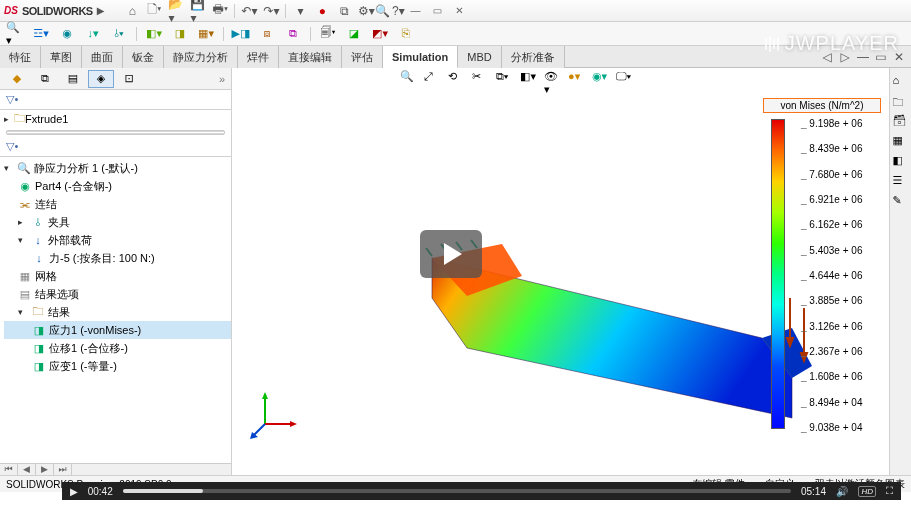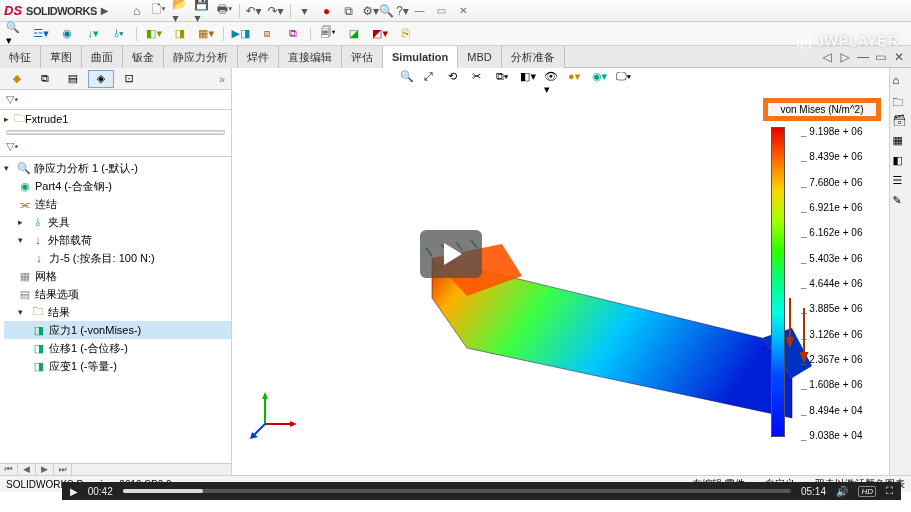--- a/index.html
+++ b/index.html
@@ -1,18 +1,18 @@
 <!DOCTYPE html>
 <html><head>
 <meta charset="utf-8">
 <style>
 * { box-sizing: border-box; margin: 0; padding: 0; font-family: "Microsoft YaHei", Arial, sans-serif; }
 body { width: 911px; height: 512px; background: #fff; overflow: hidden; position: relative; font-size: 11px; }
 .titlebar { height: 22px; background: linear-gradient(#fdfdfd,#f0f0f0); border-bottom: 1px solid #d0d0d0; display: flex; align-items: center; padding: 0 4px; }
-.logo { color: #d4002a; font-weight: bold; font-style: italic; font-size: 13px; margin-right: 4px; }
+.logo { color: #d4002a; font-weight: bold; font-style: italic; font-size: 10px; margin-right: 4px; }
 .logo-text { font-weight: bold; font-size: 11px; color: #333; letter-spacing: -0.5px; }
 .play-tri { margin-left: 4px; font-size: 10px; color: #555; }
 .title-icons { display: flex; gap: 6px; margin-left: 20px; align-items: center; }
 .ticon { width: 16px; height: 16px; display: inline-flex; align-items: center; justify-content: center; font-size: 12px; color: #555; }
 .sep { width: 1px; height: 14px; background: #ccc; }
 .doc-title { flex: 1; text-align: center; font-size: 11px; color: #333; }
 .win-btns { display: flex; gap: 4px; }
 .win-btn { width: 18px; height: 14px; font-size: 10px; display: flex; align-items: center; justify-content: center; color: #666; }
 
 .toolbar2 { height: 24px; background: #f7f7f7; border-bottom: 1px solid #d0d0d0; display: flex; align-items: center; padding: 0 6px; gap: 8px; }
@@ -43,30 +43,30 @@
 
 .viewport { flex: 1; position: relative; background: #fff; }
 .vp-toolbar { position: absolute; top: 2px; left: 168px; display: flex; gap: 6px; align-items: center; }
 .vp-icon { width: 18px; height: 18px; }
 .vp-info { position: absolute; top: 2px; left: 6px; font-size: 10px; line-height: 13px; color: #333; }
 .triad { position: absolute; left: 18px; bottom: 36px; width: 50px; height: 50px; }
 .right-rail { position: absolute; right: 0; top: 0; width: 22px; height: 100%; background: #f0f0f0; border-left: 1px solid #d0d0d0; display: flex; flex-direction: column; gap: 4px; padding-top: 6px; align-items: center; }
 .right-rail .ricon { width: 16px; height: 16px; }
 
 .legend { position: absolute; right: 30px; top: 30px; width: 118px; font-size: 10px; }
-.legend-title { text-align: center; margin-bottom: 6px; background: #f5f5f5; border: 5px solid #f97316; padding: 1px 0; }
+.legend-title { text-align: center; margin-bottom: 6px; background: #f5f5f5; border: 1px solid #f97316; padding: 1px 0; }
 .legend-body { display: flex; }
 .colorbar { width: 14px; height: 310px; border: 1px solid #555; background: linear-gradient(to bottom, #e50000 0%, #ff6a00 10%, #ffd200 20%, #a5ff00 30%, #2fff00 40%, #00ff85 50%, #00ffe7 60%, #00abff 70%, #004bff 80%, #0008ff 100%); margin-left: 8px; }
 .legend-labels { flex: 1; display: flex; flex-direction: column; justify-content: space-between; height: 314px; padding-left: 16px; }
 .legend-labels div { height: 10px; line-height: 10px; white-space: nowrap; }
 .legend-labels div::before { content: "_ "; color: #666; }
 
 .model { position: absolute; left: 140px; top: 110px; width: 440px; height: 260px; }
 
-.jwplayer { position: absolute; right: 12px; top: 32px; color: #fff; font-size: 14px; letter-spacing: 1px; opacity: 0.8; text-shadow: 0 0 4px rgba(0,0,0,0.4); display: flex; align-items: center; gap: 4px; }
+.jwplayer { position: absolute; right: 12px; top: 32px; color: #fff; font-size: 20px; letter-spacing: 1px; opacity: 0.8; text-shadow: 0 0 4px rgba(0,0,0,0.4); display: flex; align-items: center; gap: 4px; }
 
 .play-overlay { position: absolute; left: 420px; top: 230px; width: 62px; height: 48px; background: rgba(80,80,80,0.75); border-radius: 6px; display: flex; align-items: center; justify-content: center; }
 .play-overlay .tri { width: 0; height: 0; border-left: 18px solid #fff; border-top: 11px solid transparent; border-bottom: 11px solid transparent; margin-left: 4px; }
 
 .statusbar { height: 17px; background: #f4f4f4; border-top: 1px solid #d0d0d0; display: flex; align-items: center; font-size: 10px; padding: 0 6px; gap: 20px; }
 .statusbar .sfill { flex: 1; }
 
 .player { position: absolute; left: 62px; bottom: 12px; right: 10px; height: 18px; background: #222; display: flex; align-items: center; color: #eee; font-size: 10px; gap: 10px; padding: 0 8px; }
 .player .bar { flex: 1; height: 4px; background: #555; position: relative; border-radius: 2px; }
 .player .bar .done { position: absolute; left: 0; top: 0; bottom: 0; width: 12%; background: #ddd; border-radius: 2px; }

